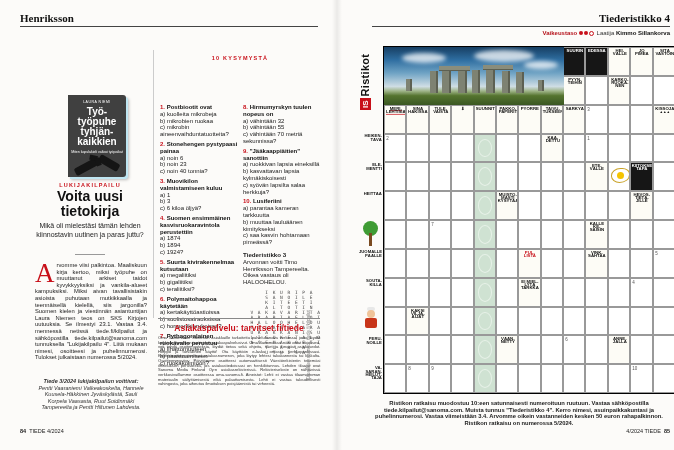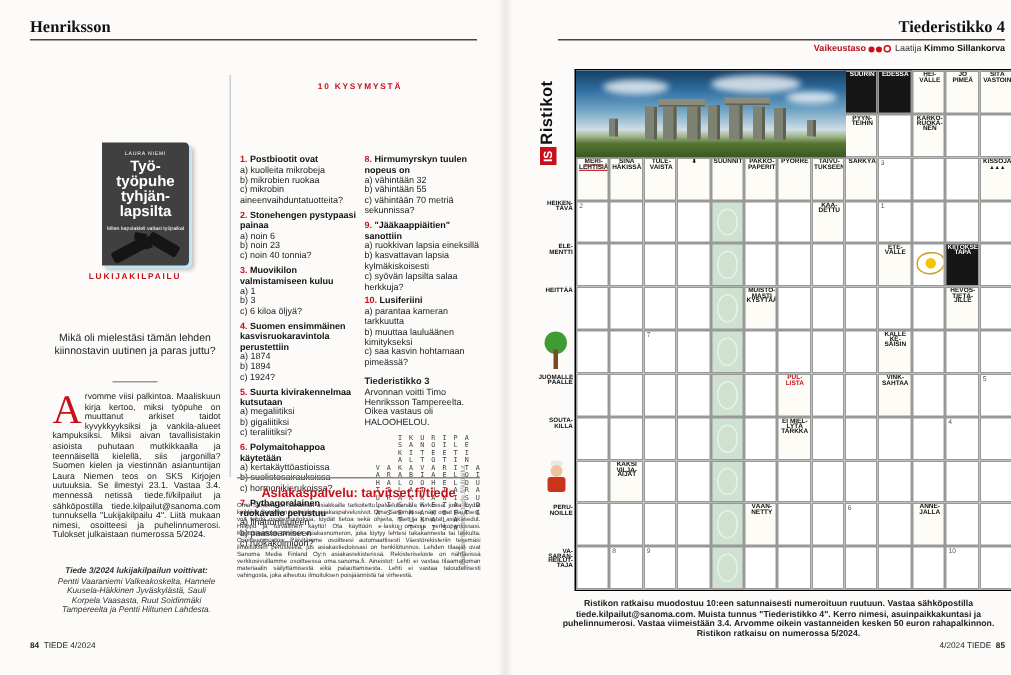--- a/index.html
+++ b/index.html
@@ -102,28 +102,31 @@
   <div class="page left">
     <div class="sec-head" style="left:20px;">Henriksson</div>
     <div class="head-rule" style="left:20px;width:298px;"></div>
 
     <div class="book">
       <div class="author">LAURA NIEMI</div>
       <div class="title">
         <span>Työ-</span><br>
         <span>työpuhe</span><br>
         <span>tyhjän-</span><br>
-        <span>lapsilta</span>
+        <span>kaikkien</span>
       </div>
       <div class="sub">Miten kapulakieli valtasi työpaikat</div>
       <div class="hand l"></div>
       <div class="hand r"></div>
     </div>
 
     <div class="kicker contest-kicker">LUKIJAKILPAILU</div>
+    <div class="contest-title">
+      <span>Voita uusi</span><br><span>tietokirja</span>
+    </div>
     <div class="contest-lead">Mikä oli mielestäsi tämän lehden kiinnostavin uutinen ja paras juttu?</div>
     <div class="contest-divider"></div>
     <div class="contest-body">
       <span class="dropcap">A</span><span>rvomme viisi palkintoa. Maaliskuun kirja kertoo, miksi työpuhe on muuttanut arkiset taidot kyvykkyyksiksi ja vankila-alueet kampuksiksi. Miksi aivan tavallisistakin asioista puhutaan mutkikkaalla ja teennäisellä kielellä, siis jargonilla? Suomen kielen ja viestinnän asiantuntijan Laura Niemen teos on SKS Kirjojen uutuuksia. Se ilmestyi 23.1. Vastaa 3.4. mennessä netissä tiede.fi/kilpailut ja sähköpostilla tiede.kilpailut@sanoma.com tunnuksella "Lukijakilpailu 4". Liitä mukaan nimesi, osoitteesi ja puhelinnumerosi. Tulokset julkaistaan numerossa 5/2024.</span>
     </div>
     <div class="winners">
       <b>Tiede 3/2024 lukijakilpailun voittivat:</b>
       <span>Pentti Vaaraniemi Valkeakoskelta, Hannele Kuusela-Häkkinen Jyväskylästä, Sauli Korpela Vaasasta, Ruut Soidinmäki Tampereelta ja Pentti Hiltunen Lahdesta.</span>
     </div>
 

